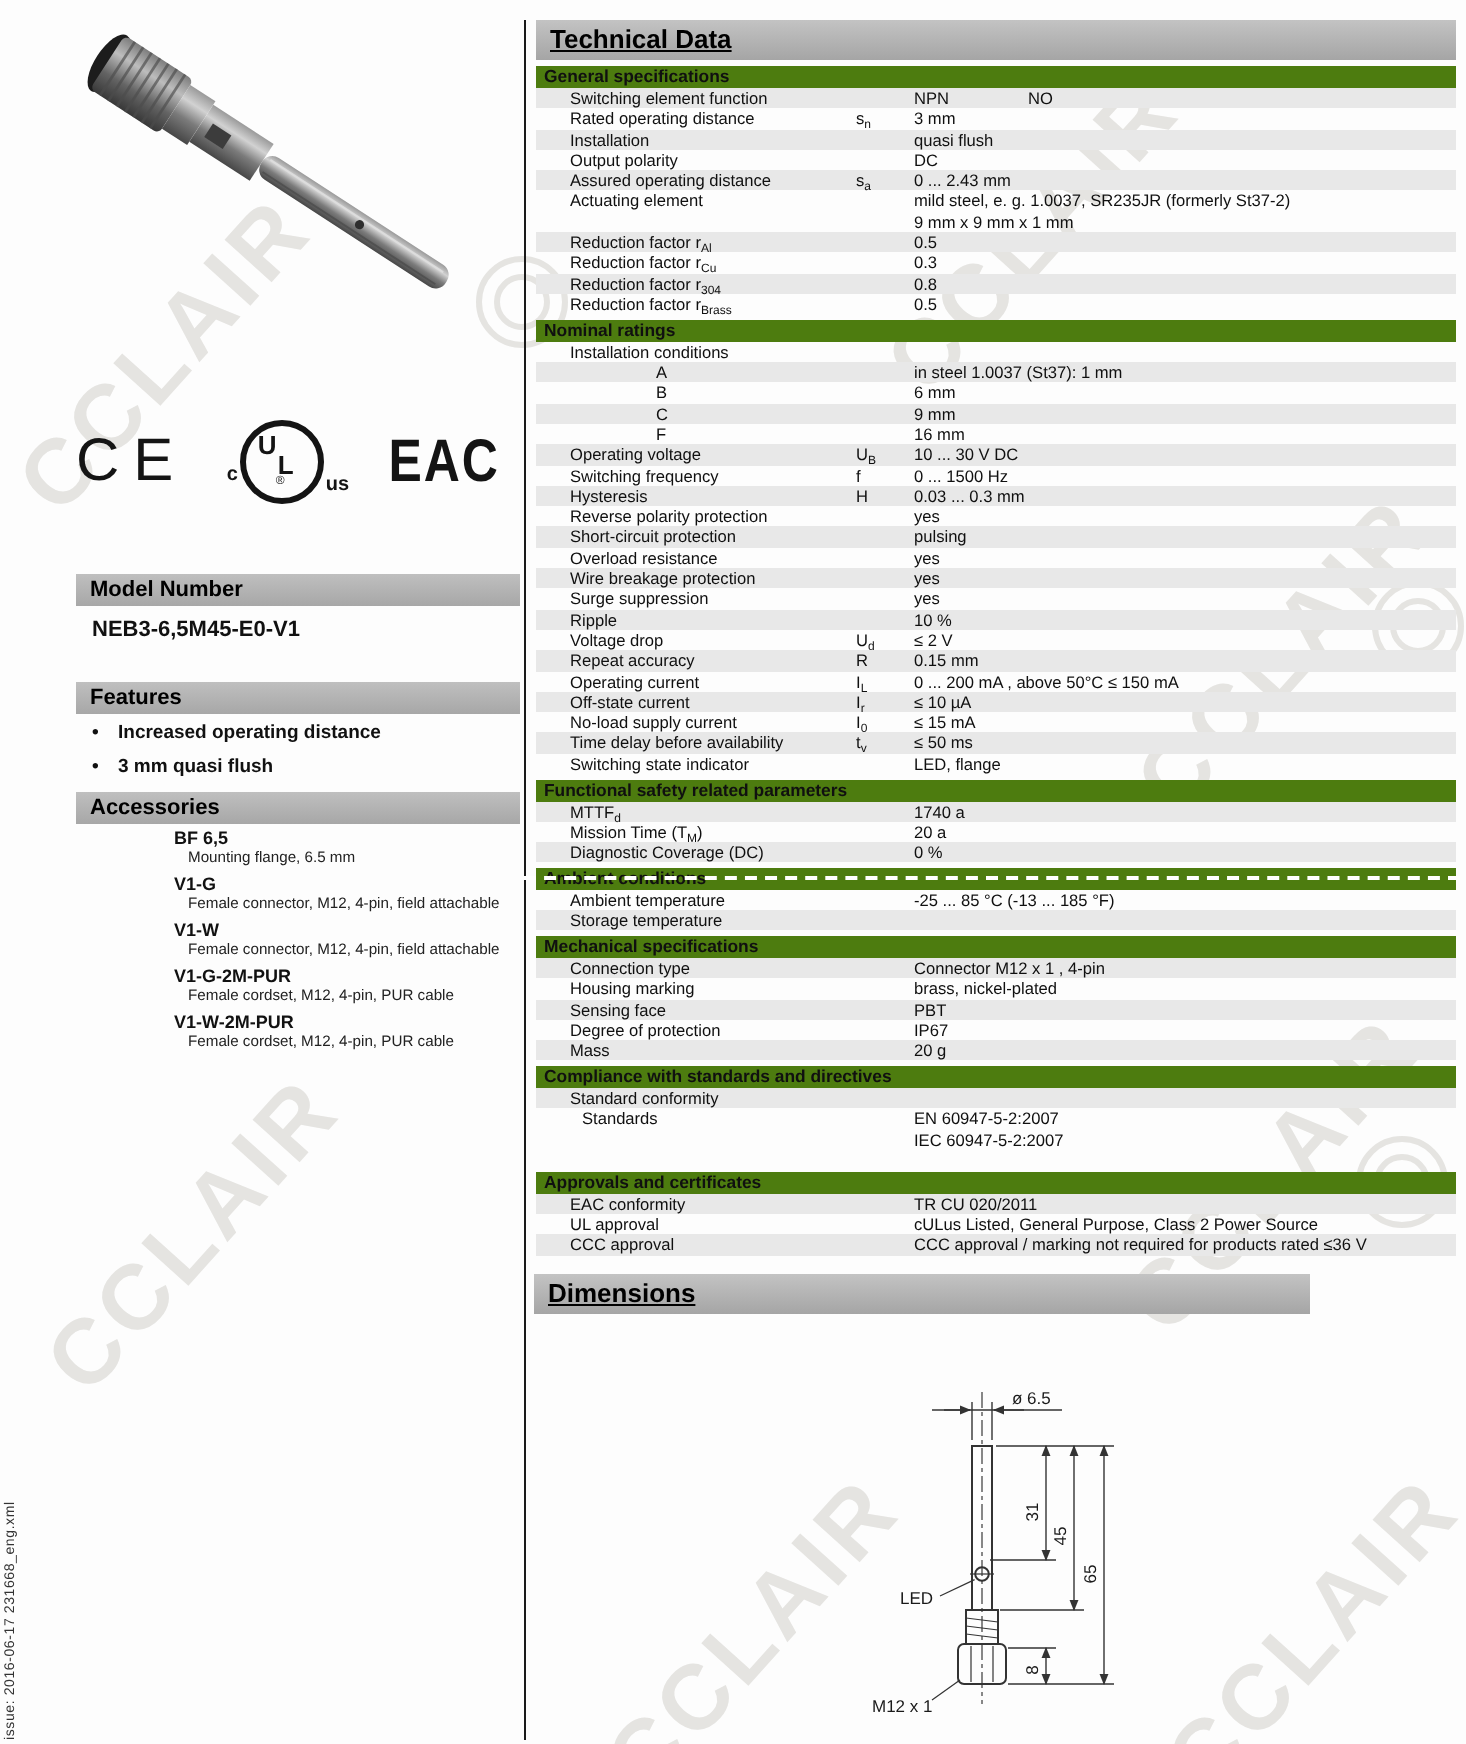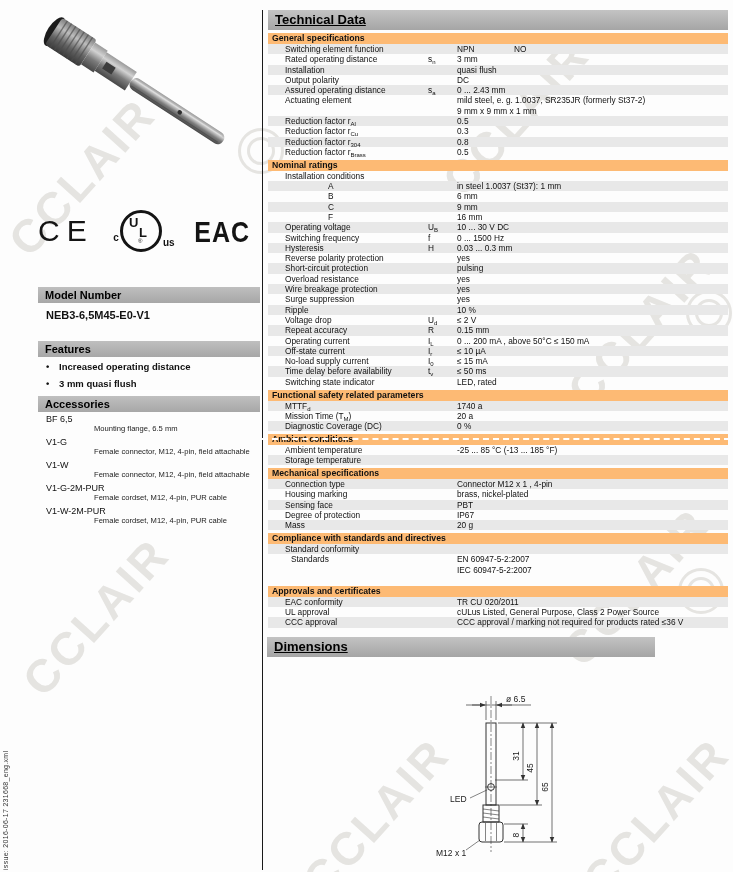--- a/index.html
+++ b/index.html
@@ -38,34 +38,34 @@
   .lbar{position:absolute;left:38px;width:222px;height:16px;
     background:linear-gradient(#bfbfbf,#a7a7a7);
     font-weight:bold;font-size:11px;line-height:16px;padding-left:7px;
     box-sizing:border-box;color:#000;}
   .model-val{position:absolute;left:46px;top:309px;font-weight:bold;font-size:11px;}
   #features-list{position:absolute;left:46px;top:361px;width:210px;}
   .feat{display:flex;font-weight:bold;font-size:9.5px;margin-bottom:6px;}
   .bullet{width:13px;}
   #accessories-list{position:absolute;left:46px;top:414px;width:212px;}
   .acc{margin-bottom:4px;}
-  .acc-name{font-weight:normal;font-size:9px;line-height:10px;}
+  .acc-name{font-weight:bold;font-size:9px;line-height:10px;margin-left:41px;}
   .acc-desc{font-size:7.6px;line-height:9px;margin-bottom:2px;color:#222;padding-left:48px;}
   
   .right{position:absolute;left:262px;top:10px;width:466px;height:860px;
     border-left:1px solid #1a1a1a;}
   .hbar{height:20px;background:linear-gradient(#c3c3c3,#a5a5a5);
     font-size:13px;font-weight:bold;line-height:20px;padding-left:7px;
     box-sizing:border-box;color:#000;text-decoration:underline;}
   .tech-bar{margin-left:5px;width:460px;}
   #tech-rows{margin-left:5px;width:460px;margin-top:3px;}
   .trow{position:relative;height:10.3px;font-size:8.3px;line-height:10.3px;color:#101010;}
   .trow.h2{height:20.6px;}
   .trow.sec{font-weight:bold;font-size:8.7px;height:11px;line-height:11px;
-    margin-top:2.5px;padding-left:4px;background:#fdba74;}
+    margin-top:2.5px;padding-left:4px;background:#4d7c0f;}
   .trow.gap{margin-top:11px;}
   .trow.shade{background:#e8e8e8;}
   .rlabel{position:absolute;left:17px;top:0;white-space:nowrap;}
   .ind2 .rlabel{left:23px;}
   .ind3 .rlabel{left:60px;}
   .rsym{position:absolute;left:160px;top:0;}
   .rval{position:absolute;left:189px;right:2px;top:0;}
   .v2{position:absolute;left:57px;text-align:right;}
   sub{font-size:6px;vertical-align:-2px;line-height:0;}
   .pbreak{background:#ececec;}
@@ -316,21 +316,21 @@
         <span class="rsym">I<sub>0</sub></span>
         <span class="rval">≤ 15 mA</span>
       </div>
       <div class="trow shade">
         <span class="rlabel">Time delay before availability</span>
         <span class="rsym">t<sub>v</sub></span>
         <span class="rval">≤ 50 ms</span>
       </div>
       <div class="trow">
         <span class="rlabel">Switching state indicator</span>
-        <span class="rval">LED, rated</span>
+        <span class="rval">LED, flange</span>
       </div>
       <div class="trow sec">Functional safety related parameters</div>
       <div class="trow shade">
         <span class="rlabel">MTTF<sub>d</sub></span>
         <span class="rval">1740 a</span>
       </div>
       <div class="trow">
         <span class="rlabel">Mission Time (T<sub>M</sub>)</span>
         <span class="rval">20 a</span>
       </div>

